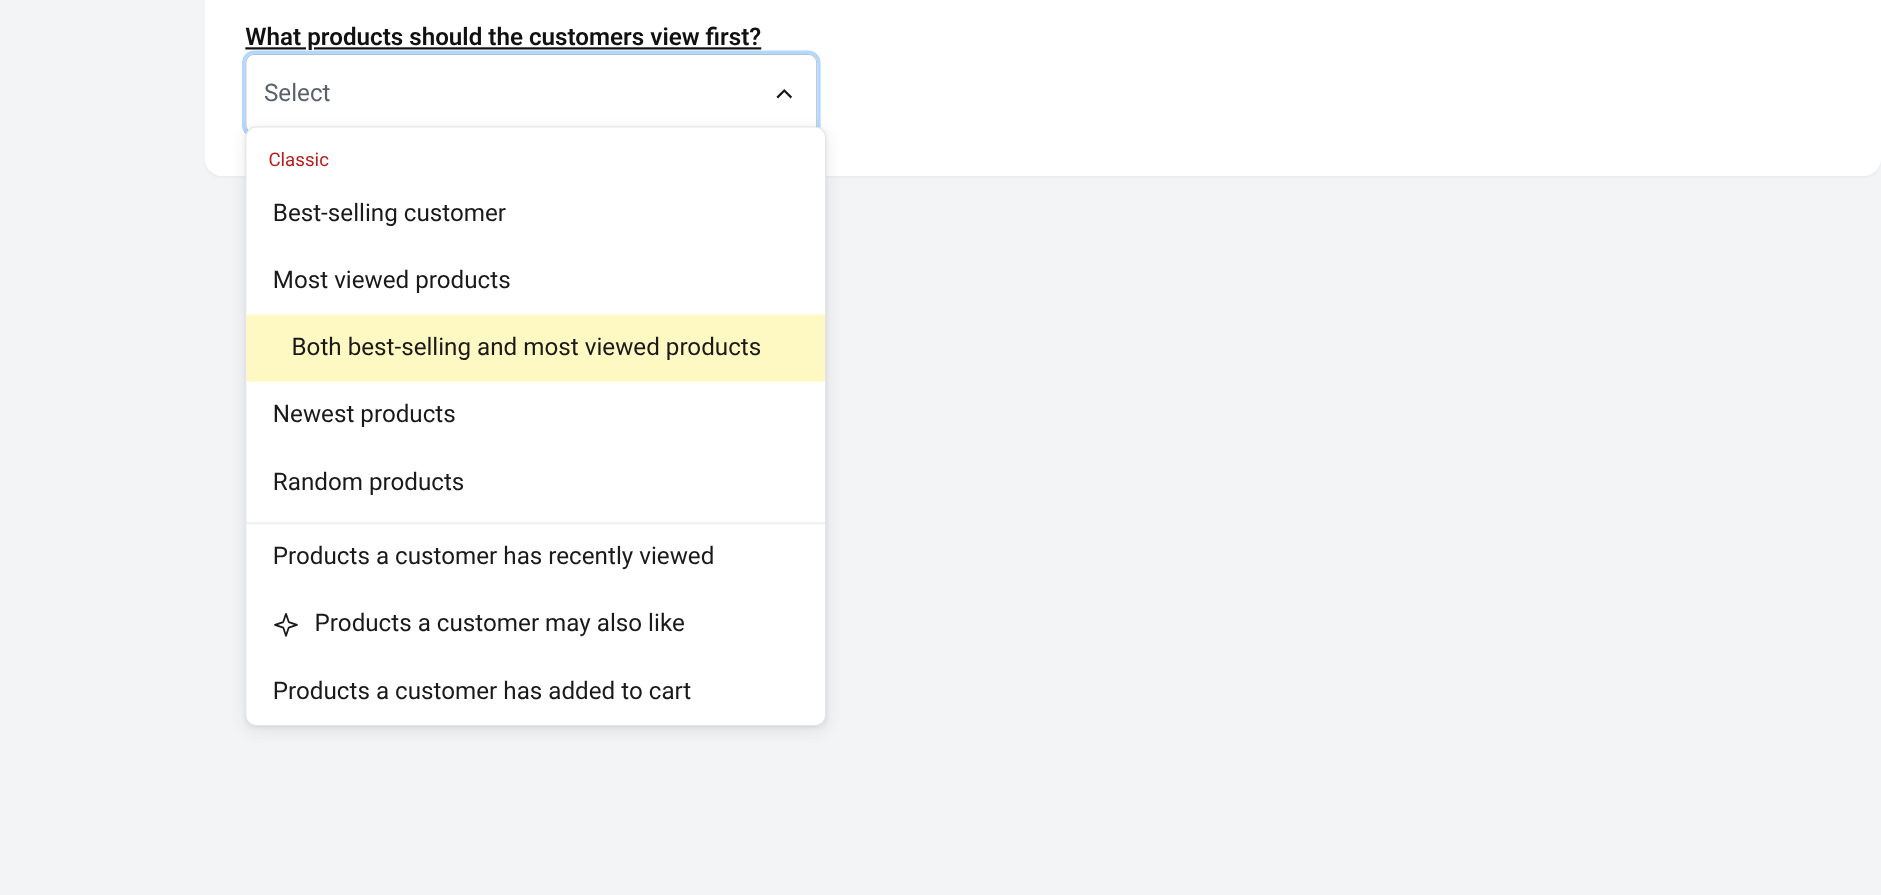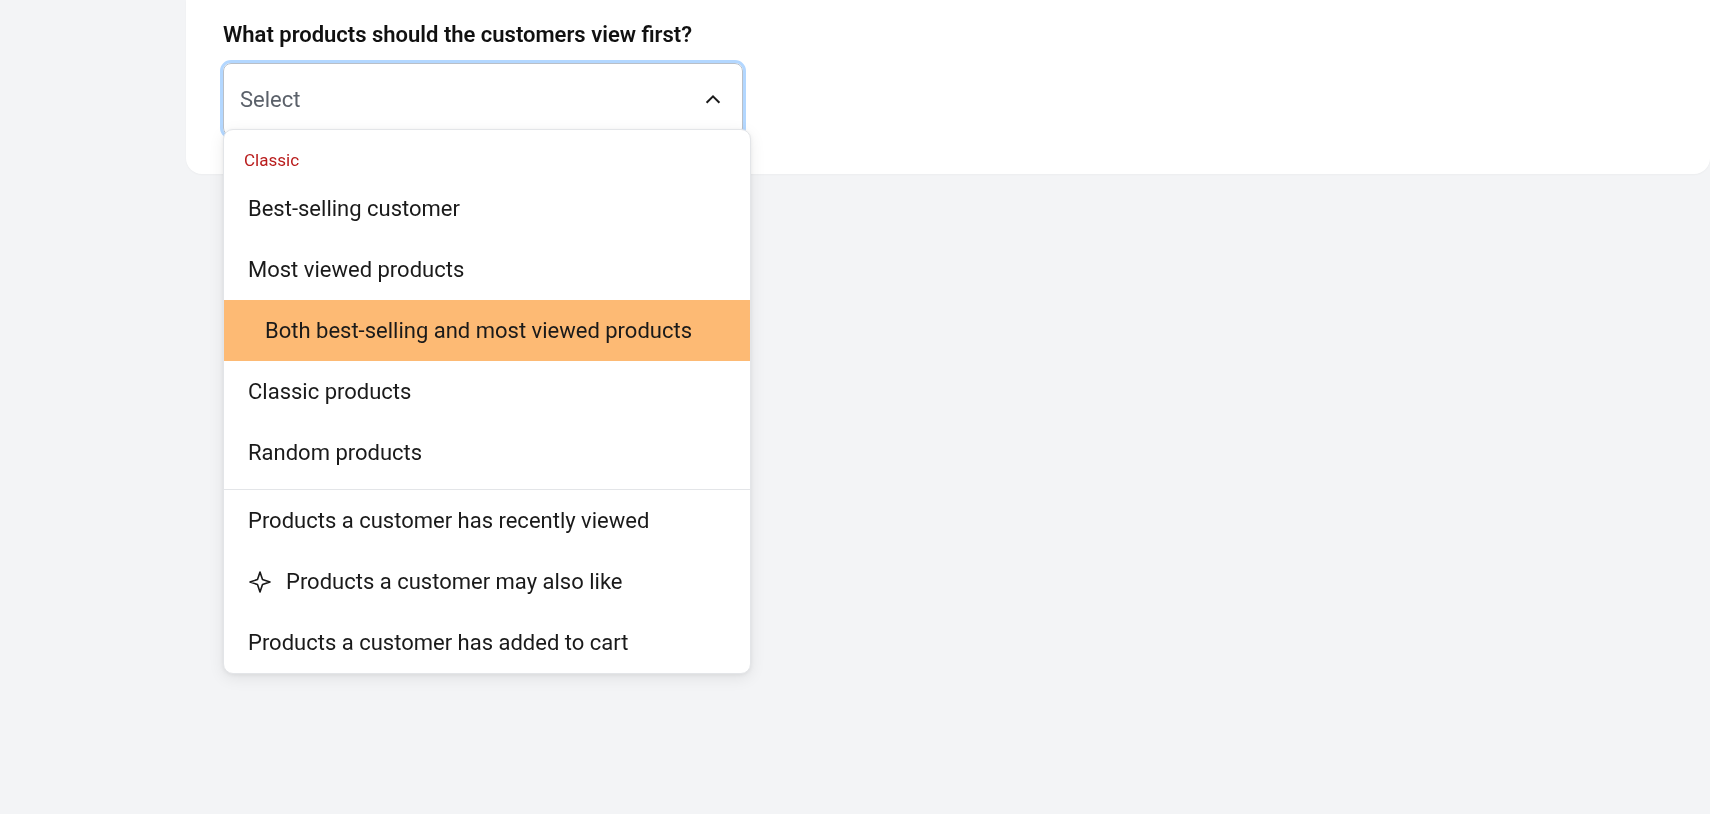--- a/index.html
+++ b/index.html
@@ -20,21 +20,22 @@
       margin-left: 186px;
       padding: 22px 37px 38px 37px;
       width: 1524px;
       position: relative;
       box-shadow: 0 1px 2px rgba(0,0,0,0.03);
     }
     .label {
       font-size: 22px;
       font-weight: 600;
       color: #111111;
-      margin-bottom: 16px;
+      margin-bottom: 2px;
+      text-decoration: underline;
     }
     .select-wrapper {
       position: relative;
       width: 520px;
     }
     .select-button {
       width: 100%;
       height: 73px;
       background: #ffffff;
       border: 1px solid #b9bfc7;
@@ -80,21 +81,21 @@
     .option {
       font-size: 22px;
       color: #1a1a1a;
       padding: 18px 24px;
       cursor: pointer;
       display: flex;
       align-items: center;
       gap: 14px;
     }
     .option.hovered {
-      background: #fdba74;
+      background: #fef9c3;
       padding-left: 41px;
     }
     .divider {
       height: 1px;
       background: #e3e5e8;
       margin: 6px 0 0 0;
     }
     .sparkle-icon {
       width: 24px;
       height: 24px;
@@ -125,21 +126,21 @@
         <div class="option">
           <span>Best-selling customer</span>
         </div>
         <div class="option">
           <span>Most viewed products</span>
         </div>
         <div class="option hovered">
           <span>Both best-selling and most viewed products</span>
         </div>
         <div class="option">
-          <span>Classic products</span>
+          <span>Newest products</span>
         </div>
         <div class="option">
           <span>Random products</span>
         </div>
         <div class="divider"></div>
         <div class="option">
           <span>Products a customer has recently viewed</span>
         </div>
         <div class="option">
           <svg class="sparkle-icon" viewBox="0 0 24 24">

